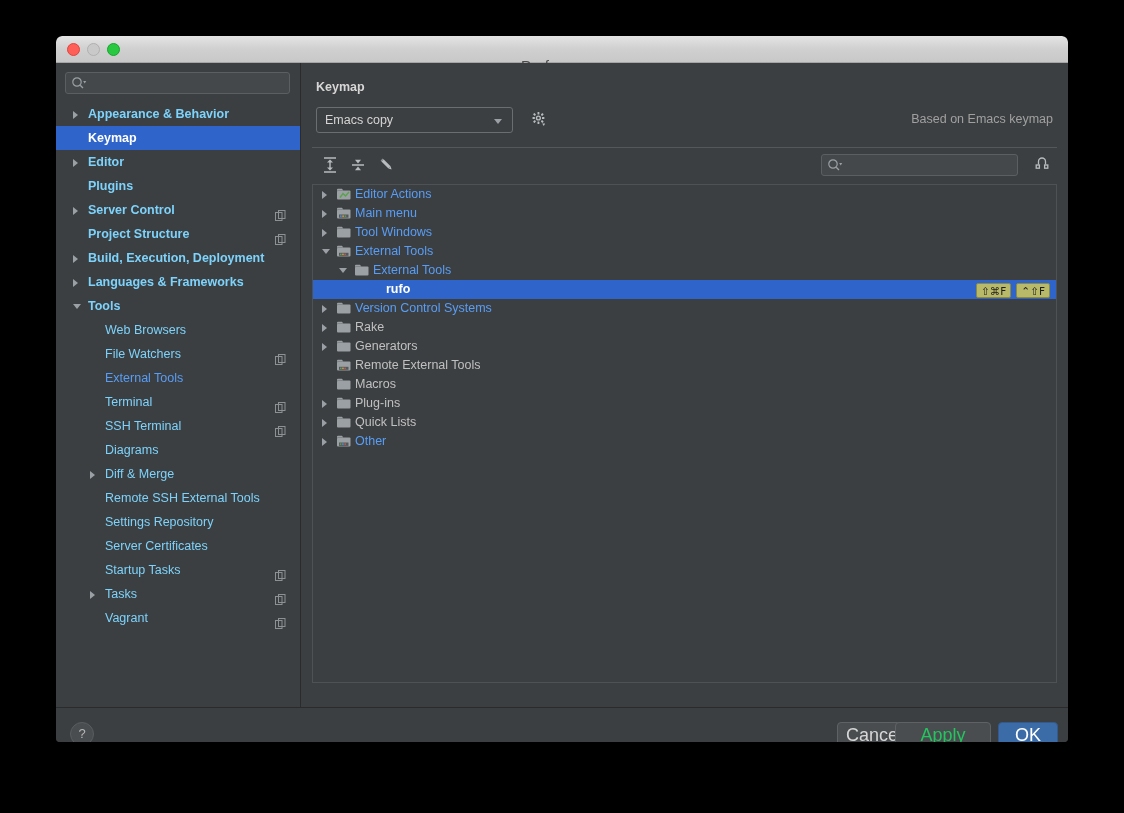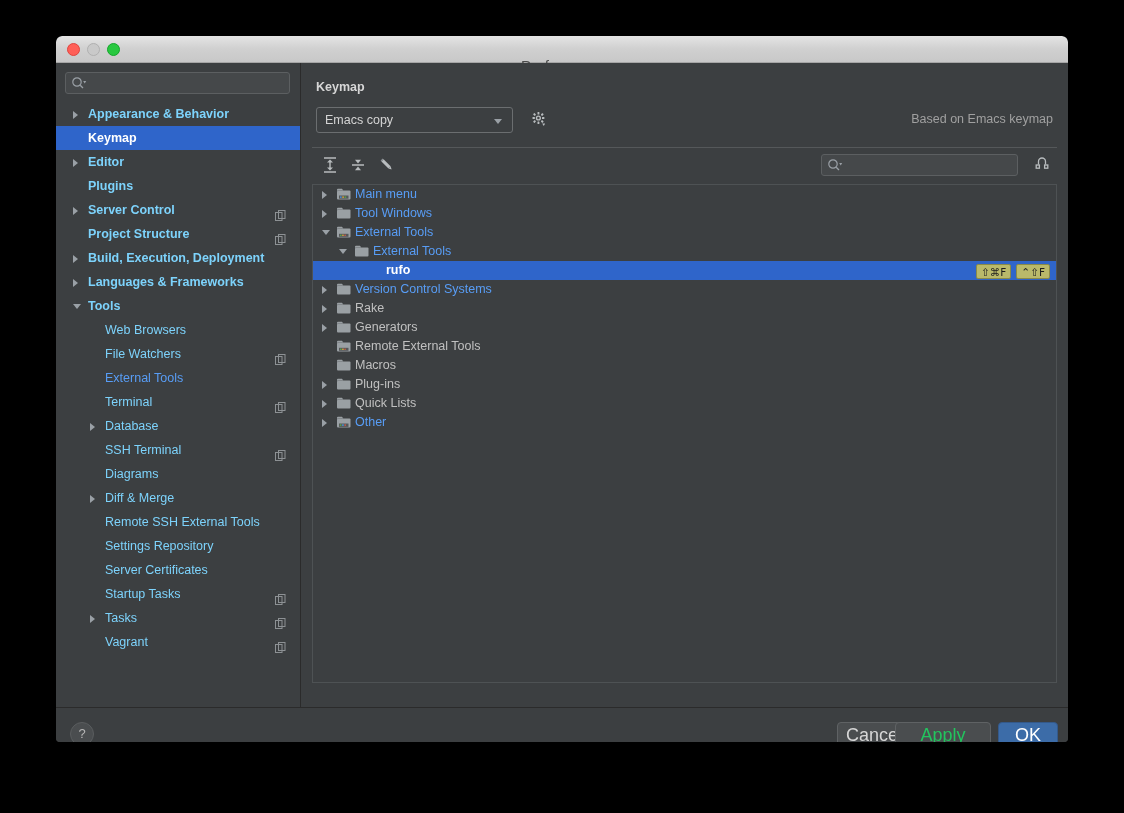--- a/index.html
+++ b/index.html
@@ -374,21 +374,20 @@
           <div class="sb-item sub"><span>Web Browsers</span></div>
           <div class="sb-item sub"><span>File Watchers</span><span class="copyicon"><svg width="11" height="11" viewBox="0 0 11 11">
                 <rect x="0.5" y="2.5" width="6.5" height="8" fill="none" stroke="#8d9194" stroke-width="1"></rect>
                 <rect x="3.5" y="0.5" width="6.5" height="8" fill="none" stroke="#8d9194" stroke-width="1"></rect>
               </svg></span></div>
           <div class="sb-item sub accent"><span>External Tools</span></div>
           <div class="sb-item sub"><span>Terminal</span><span class="copyicon"><svg width="11" height="11" viewBox="0 0 11 11">
                 <rect x="0.5" y="2.5" width="6.5" height="8" fill="none" stroke="#8d9194" stroke-width="1"></rect>
                 <rect x="3.5" y="0.5" width="6.5" height="8" fill="none" stroke="#8d9194" stroke-width="1"></rect>
               </svg></span></div>
-          <div class="sb-item sub"><span class="arrow right"></span><span>Database</span></div>
           <div class="sb-item sub"><span>SSH Terminal</span><span class="copyicon"><svg width="11" height="11" viewBox="0 0 11 11">
                 <rect x="0.5" y="2.5" width="6.5" height="8" fill="none" stroke="#8d9194" stroke-width="1"></rect>
                 <rect x="3.5" y="0.5" width="6.5" height="8" fill="none" stroke="#8d9194" stroke-width="1"></rect>
               </svg></span></div>
           <div class="sb-item sub"><span>Diagrams</span></div>
           <div class="sb-item sub"><span class="arrow right"></span><span>Diff &amp; Merge</span></div>
           <div class="sb-item sub"><span>Remote SSH External Tools</span></div>
           <div class="sb-item sub"><span>Settings Repository</span></div>
           <div class="sb-item sub"><span>Server Certificates</span></div>
           <div class="sb-item sub"><span>Startup Tasks</span><span class="copyicon"><svg width="11" height="11" viewBox="0 0 11 11">
@@ -487,20 +486,29 @@
           </svg>
         </span>
       </div>
 
       <div id="tree">
           <div class="tree-row d0 accent">
             <span class="tw-arrow right"></span>
             <span class="tw-icon"><svg width="14" height="13" viewBox="0 0 14 13">
                 <rect x="0" y="2.5" width="13.5" height="9" rx="1" fill="#9aa0a4"></rect>
                 <path d="M0 3.2 L0 1.6 A1 1 0 0 1 1 0.8 L5 0.8 L6.3 2.5 L0.6 2.5 Z" fill="#9aa0a4"></path>
+                <polyline points="3,9.5 6,5.5 8.5,8 12,4" fill="none" stroke="#5aa34a" stroke-width="1.4"></polyline>
+              </svg></span>
+            <span class="tw-label">Editor Actions</span>
+          </div>
+          <div class="tree-row d0 accent">
+            <span class="tw-arrow right"></span>
+            <span class="tw-icon"><svg width="14" height="13" viewBox="0 0 14 13">
+                <rect x="0" y="2.5" width="13.5" height="9" rx="1" fill="#9aa0a4"></rect>
+                <path d="M0 3.2 L0 1.6 A1 1 0 0 1 1 0.8 L5 0.8 L6.3 2.5 L0.6 2.5 Z" fill="#9aa0a4"></path>
                 <rect x="2" y="7.5" width="9.5" height="3.2" fill="#55585a"></rect>
                 <rect x="3" y="8.4" width="1.6" height="1.5" fill="#4a90d9"></rect>
                 <rect x="5.3" y="8.4" width="1.6" height="1.5" fill="#d9a13a"></rect>
                 <rect x="7.6" y="8.4" width="1.6" height="1.5" fill="#5aa34a"></rect>
               </svg></span>
             <span class="tw-label">Main menu</span>
           </div>
           <div class="tree-row d0 accent">
             <span class="tw-arrow right"></span>
             <span class="tw-icon"><svg width="14" height="13" viewBox="0 0 14 13">

